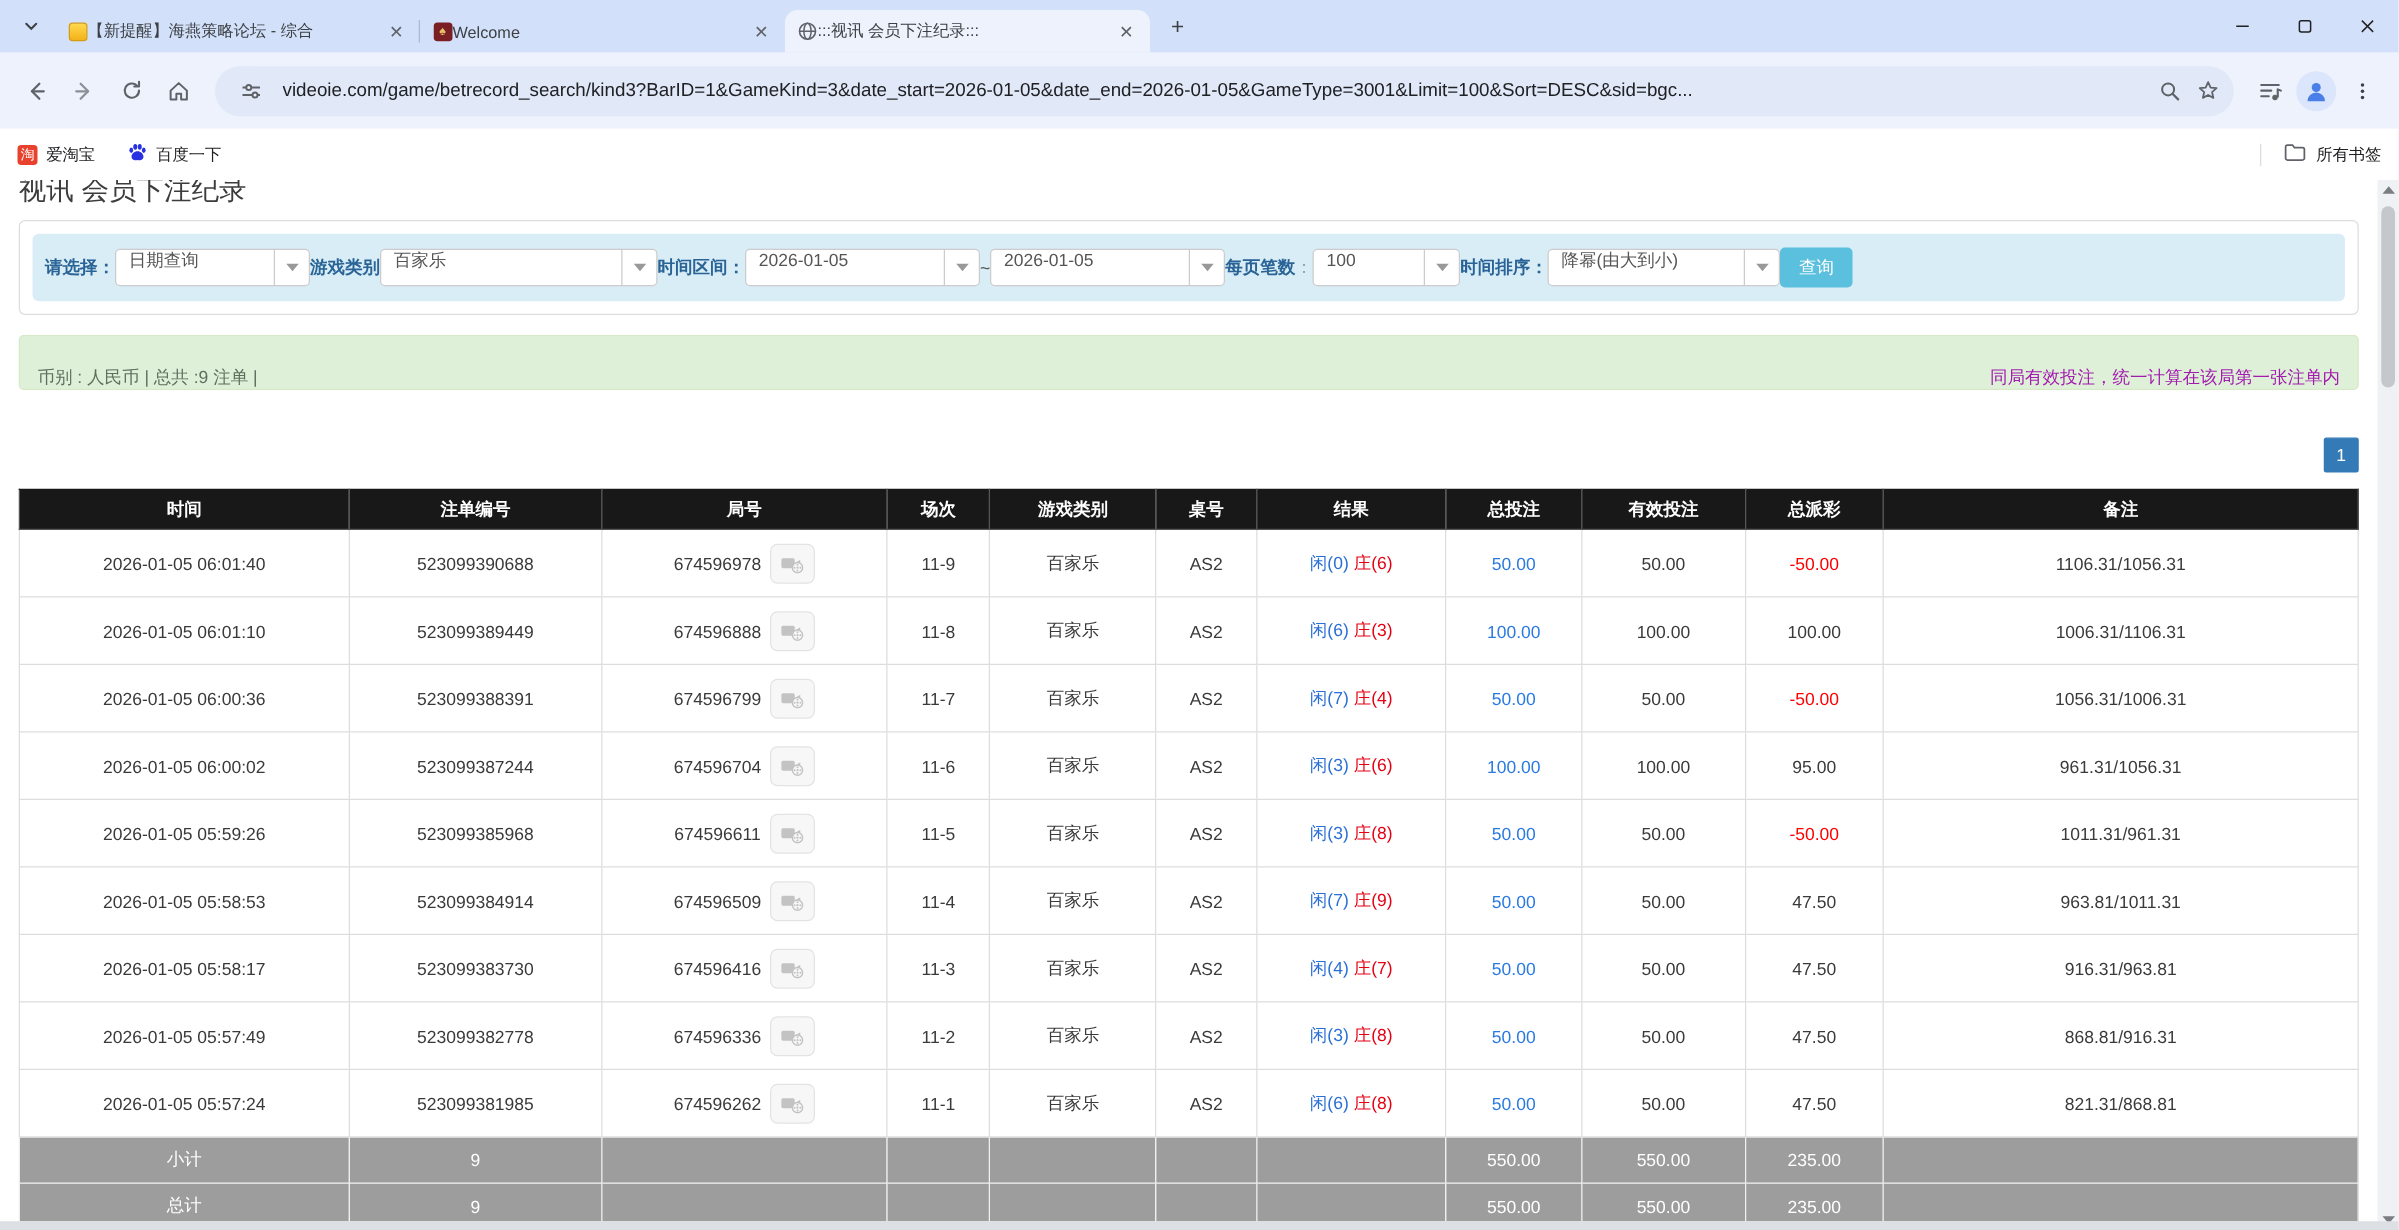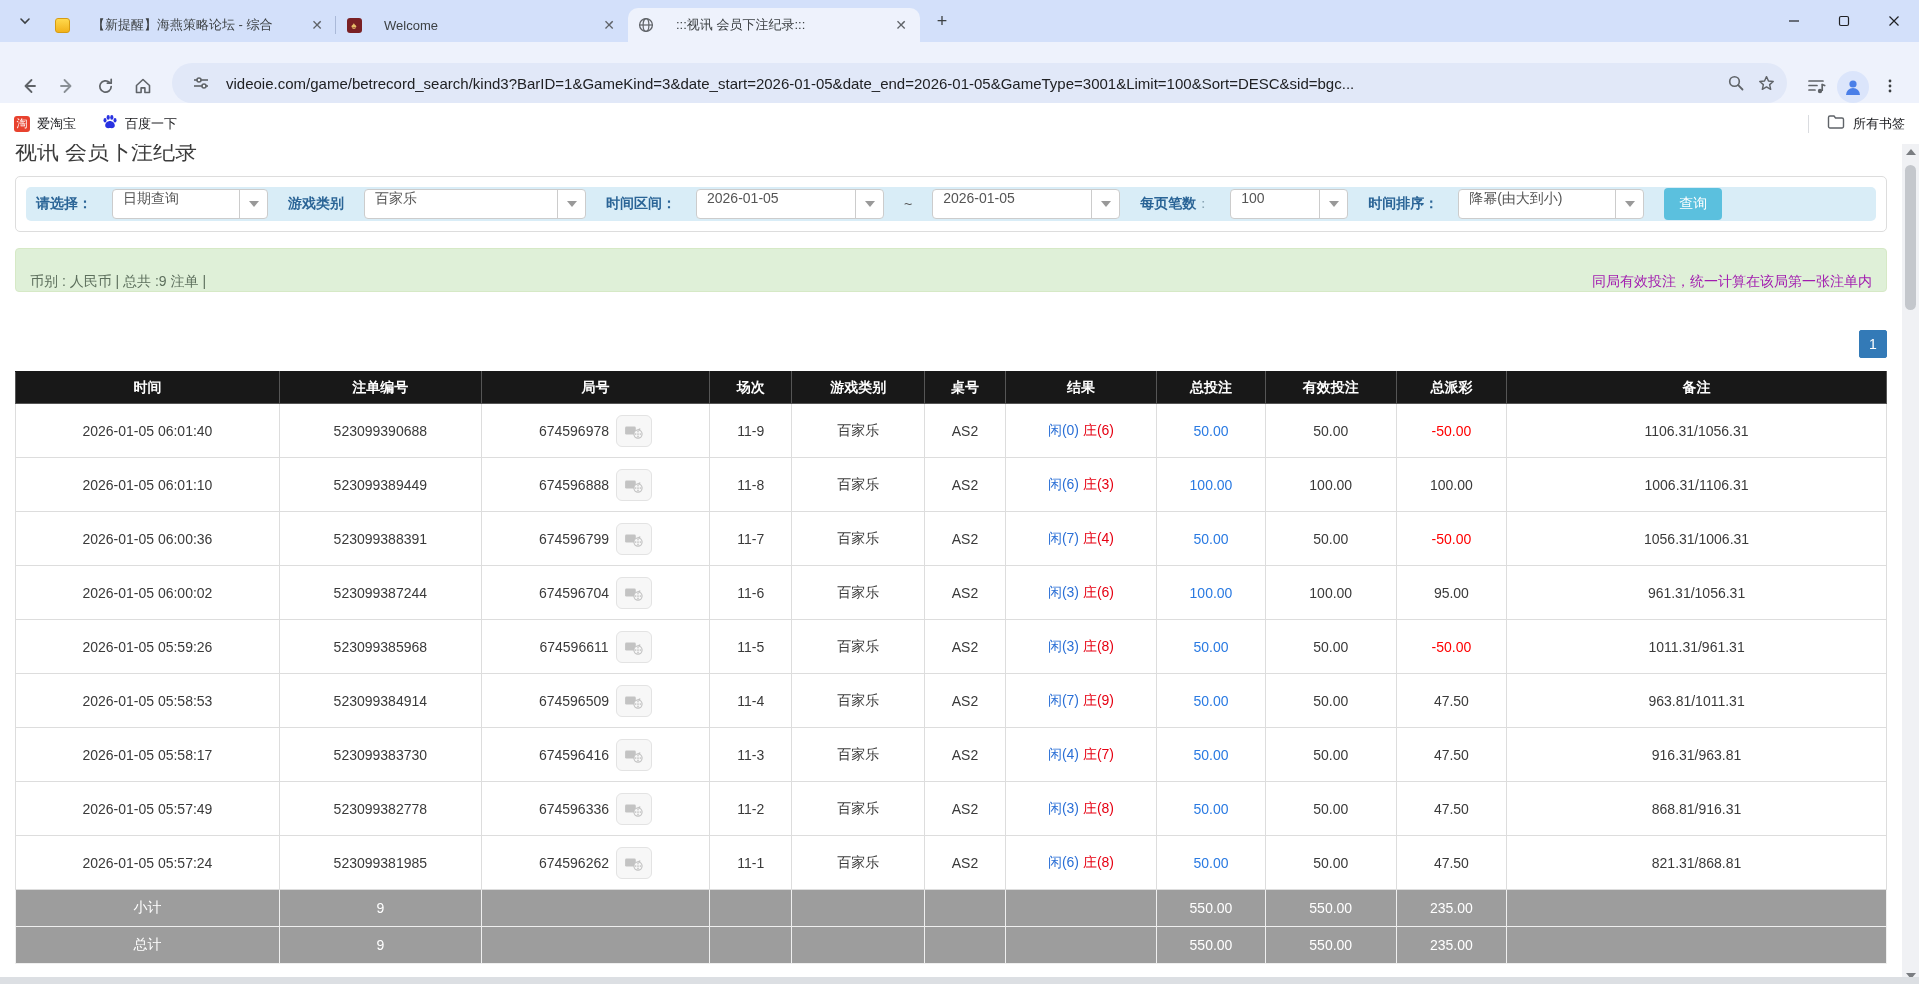--- a/index.html
+++ b/index.html
@@ -3,54 +3,54 @@
 <meta charset="utf-8">
 <style>
   * { margin:0; padding:0; box-sizing:border-box; }
   html,body { background:#e8e8e8; }
   body { font-family:"Liberation Sans","DejaVu Sans",sans-serif; }
   .screen { position:relative; width:1919px; height:984px; background:#fff; overflow:hidden; }
 
   
   .tabstrip { height:42px; background:#d3e0fa; display:flex; align-items:flex-end; padding-left:6px; position:relative; }
   .tab-search-btn { width:30px; height:30px; margin:0 4px 6px 4px; border-radius:50%; display:flex; align-items:center; justify-content:center; color:#3c4043; font-size:13px; cursor:pointer; }
-  .tab { height:34px; display:flex; align-items:center; gap:22px; padding:0 10px; font-size:13px; color:#3c4043; position:relative; }
+  .tab { height:34px; display:flex; align-items:center; gap:0; padding:0 10px; font-size:13px; color:#3c4043; position:relative; }
   .tab.inactive { width:292px; }
   .tab.inactive + .tab.inactive::before { content:""; position:absolute; left:-1px; top:8px; bottom:8px; width:1px; background:#aab9d8; }
   .tab.active { width:292px; background:#eef2fc; border-radius:10px 10px 0 0; }
   .tab-title { flex:1; overflow:hidden; white-space:nowrap; text-overflow:clip; }
   .tab-close { width:18px; height:18px; border-radius:50%; display:flex; align-items:center; justify-content:center; font-size:14px; color:#5f6368; cursor:pointer; flex:0 0 auto; }
   .favicon { width:16px; height:16px; flex:0 0 auto; display:flex; align-items:center; justify-content:center; }
   .fav-mail { background:linear-gradient(#ffd94d,#f2b21a); border-radius:3px; width:15px; height:15px; border:1px solid #d79c10; }
   .fav-casino { background:#7a2024; border-radius:3px; width:15px; height:15px; color:#e8c06a; font-size:10px; display:flex; align-items:center; justify-content:center; }
   .newtab-btn { width:28px; height:28px; margin:0 0 7px 8px; display:flex; align-items:center; justify-content:center; font-size:18px; color:#3c4043; cursor:pointer; }
   .win-controls { position:absolute; right:0; top:0; height:42px; display:flex; }
   .win-btn { width:50px; height:100%; display:flex; align-items:center; justify-content:center; color:#202124; font-size:13px; cursor:pointer; }
 
   
-  .toolbar { height:61px; background:#eef2fc; display:flex; align-items:flex-end; padding:0 12px; gap:4px; }
+  .toolbar { height:61px; background:#eef2fc; display:flex; align-items:center; padding:0 12px; gap:4px; }
   .nav-btn { width:34px; height:34px; border-radius:50%; display:flex; align-items:center; justify-content:center; color:#5f6368; cursor:pointer; flex:0 0 auto; }
   .omnibox { flex:1; height:40px; background:#e1e8f8; border-radius:20px; display:flex; align-items:center; padding:0 6px 0 14px; margin:0 8px; min-width:0; }
   .omnibox .url { flex:1; font-size:15px; color:#202124; white-space:nowrap; overflow:hidden; margin-left:10px; }
   .pill-icon { width:30px; height:30px; display:flex; align-items:center; justify-content:center; color:#5f6368; flex:0 0 auto; cursor:pointer; }
   .avatar-btn { width:32px; height:32px; border-radius:50%; background:#dbe5fb; display:flex; align-items:center; justify-content:center; cursor:pointer; flex:0 0 auto; }
 
   
   .bookmarks { height:41px; background:#fff; display:flex; align-items:center; padding:0 14px; font-size:13px; color:#202124; }
   .bm-item { display:flex; align-items:center; gap:7px; margin-right:26px; cursor:pointer; }
   .bm-right { margin-left:auto; display:flex; align-items:center; gap:8px; }
   .bm-sep { width:1px; height:18px; background:#dadce0; margin-right:10px; }
   .tb-icon { width:16px; height:16px; background:#e8422e; border-radius:3px; color:#fff; font-size:11px; display:flex; align-items:center; justify-content:center; }
 
   
   .content { position:absolute; top:144px; left:0; width:1902px; bottom:7px; background:#fff; overflow:hidden; }
   .page-title { font-size:22px; color:#3c3c3c; margin:-5px 0 0 15px; line-height:26px; font-weight:400; }
 
   .filter-panel { margin:11px 15px 0 15px; border:1px solid #ddd; border-radius:5px; background:#fff; padding:10px; }
-  .filter-bar { background:#d9edf7; border-radius:5px; padding:1px 10px; display:flex; align-items:center; gap:20px; }
+  .filter-bar { background:#d9edf7; border-radius:5px; padding:11px 10px; display:flex; align-items:center; gap:0; }
   .f-label { color:#2a6496; font-weight:bold; font-size:14px; white-space:nowrap; }
   .f-colon { color:#8aa5b5; font-weight:normal; }
   .select { background:#fff; border:1px solid #ccc; border-radius:4px; height:30px; display:flex; align-items:flex-start; font-size:14px; color:#555; cursor:pointer; }
   .select .val { padding:0 10px; flex:1; white-space:nowrap; }
   .select .arrow-seg { width:28px; align-self:stretch; border-left:1px solid #ccc; display:flex; align-items:center; justify-content:center; }
   .caret { width:0; height:0; border-left:5px solid transparent; border-right:5px solid transparent; border-top:6px solid #999; }
   .tilde { color:#555; font-size:14px; }
   .search-btn { background:#5bc0de; color:#fff; border:none; border-radius:4px; height:32px; padding:0 15px; font-size:14px; cursor:pointer; }
 
   .summary-bar { margin:16px 15px 0 15px; background:#dff0d8; border:1px solid #d6e9c6; border-radius:4px; height:44px; display:flex; align-items:flex-end; justify-content:space-between; padding:0 14px; font-size:14px; }

